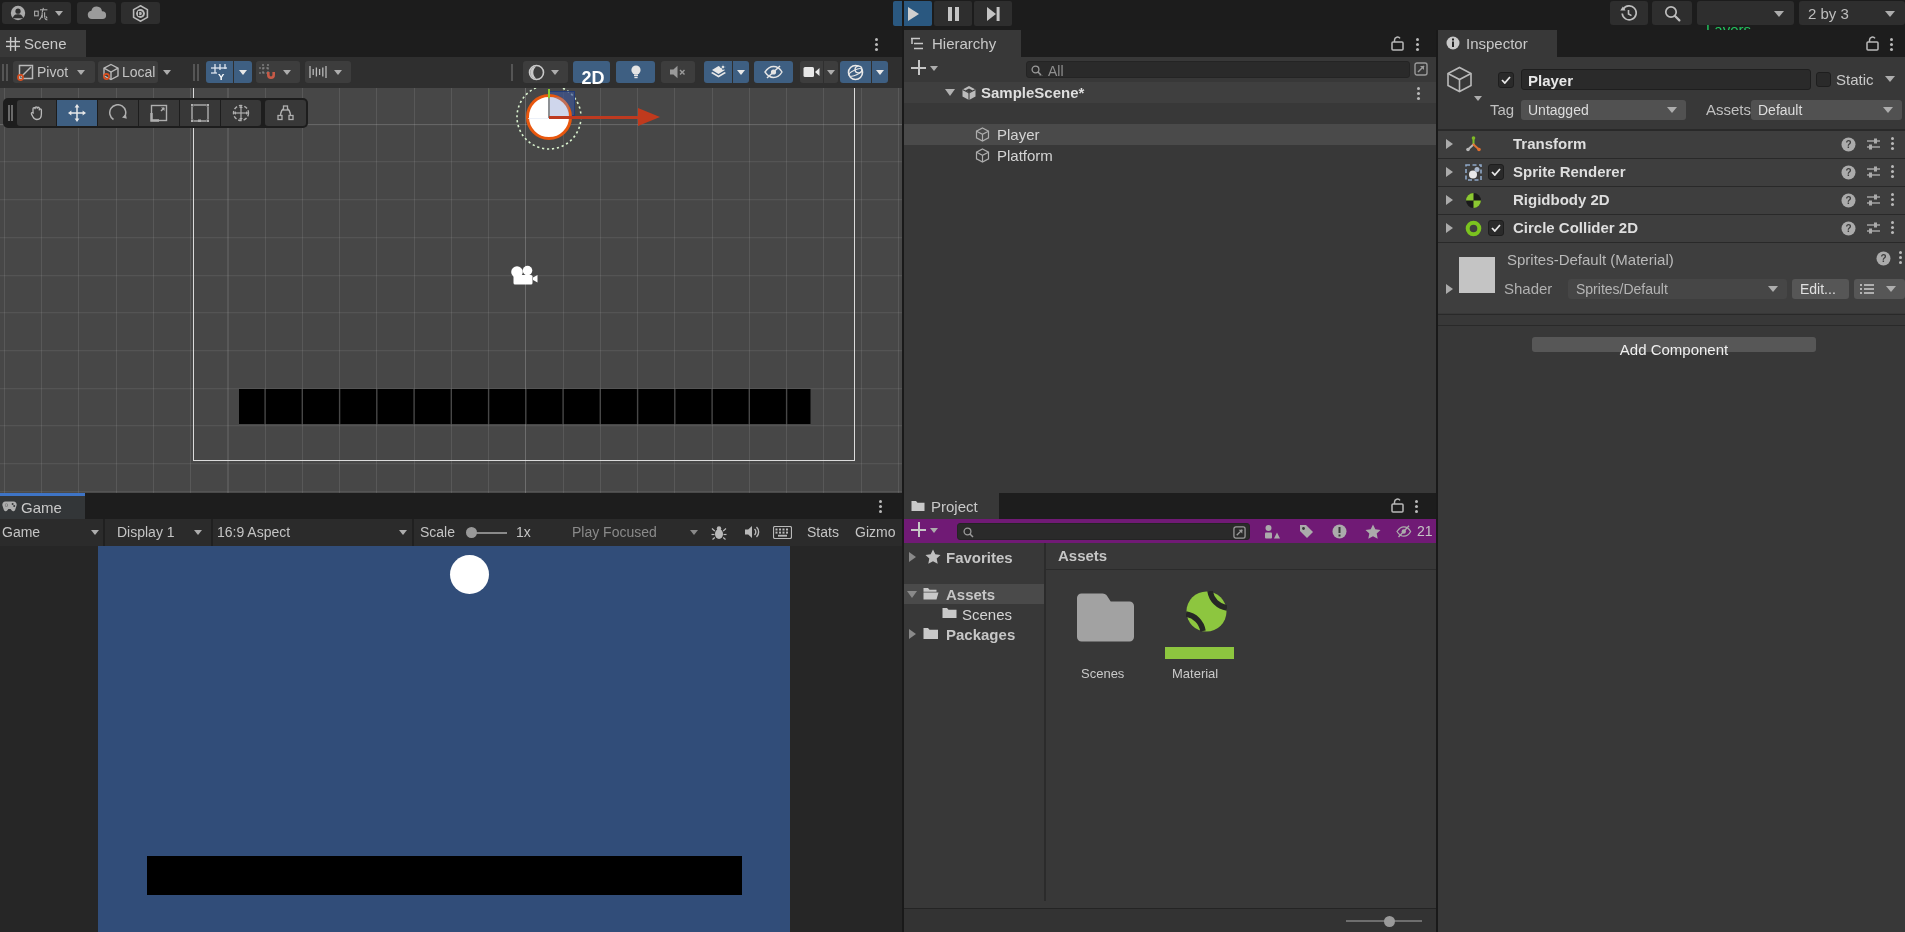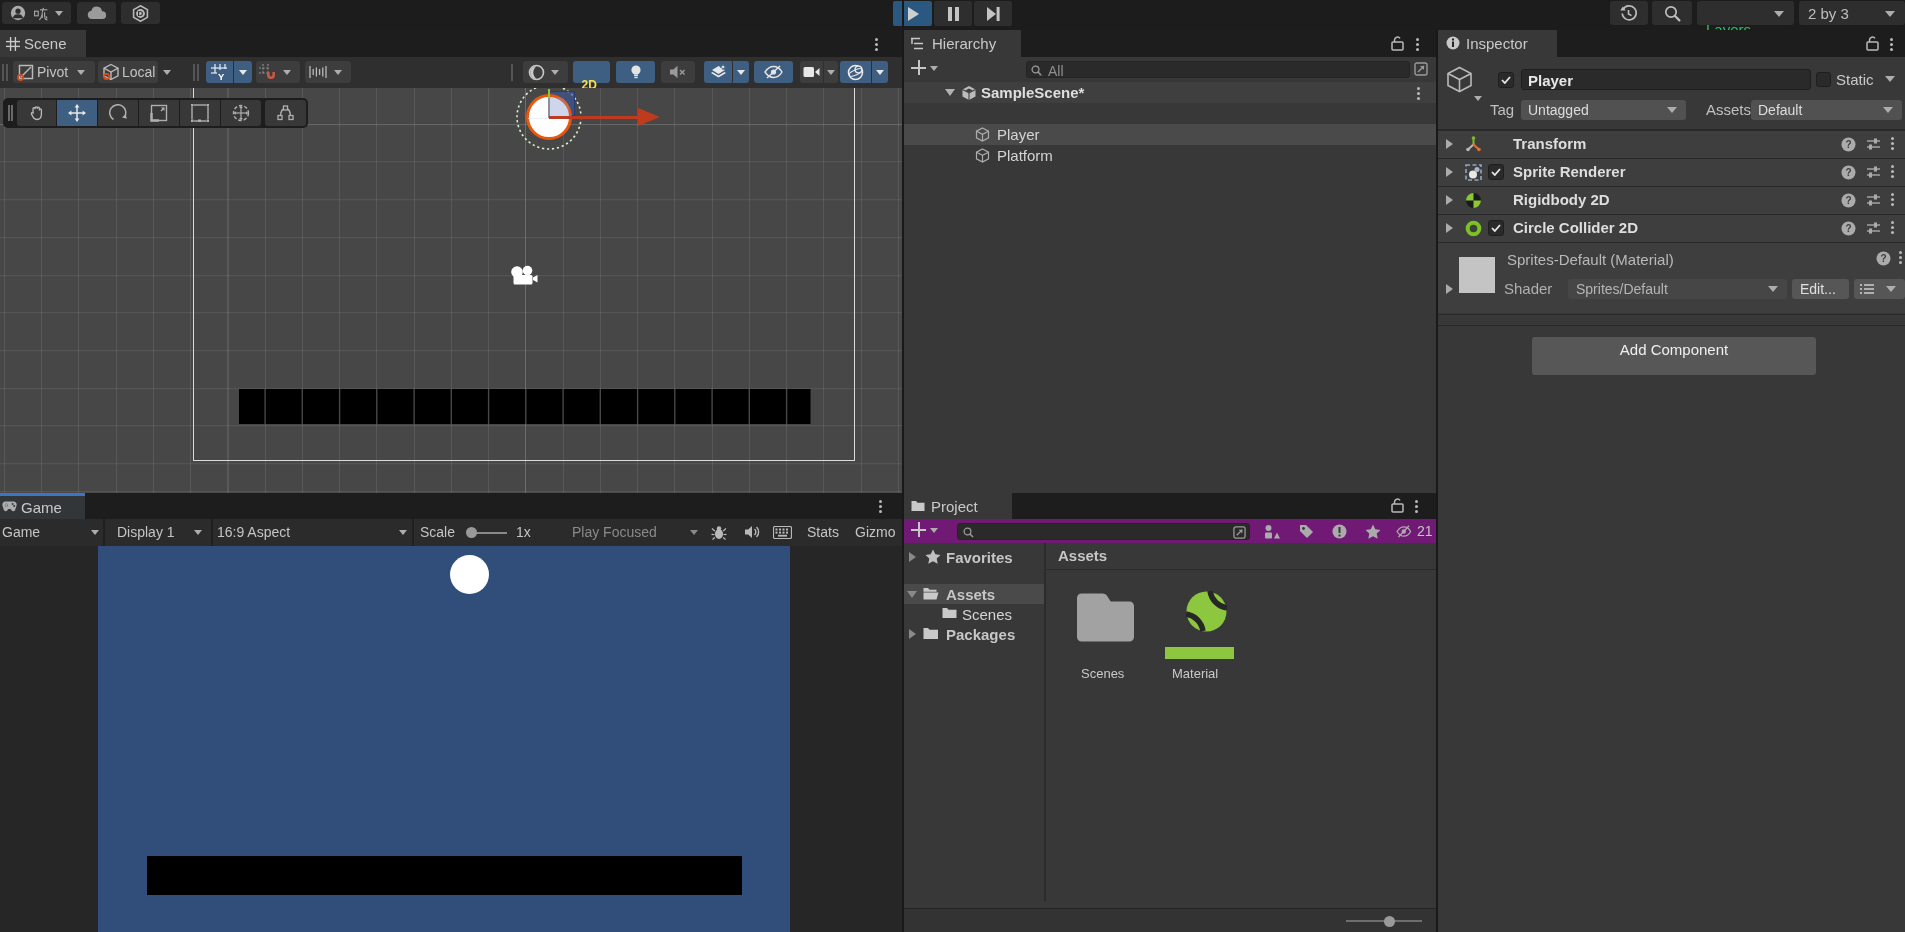--- a/index.html
+++ b/index.html
@@ -180,21 +180,21 @@
 
     <div class="abs" style="left:511px;top:7px;width:2px;height:17px;background:#555"></div>
     <div class="toolbtn" style="left:522.5px;top:4px;width:45px;height:22px;">
       <svg class="abs" style="left:5px;top:3px" width="17" height="17" viewBox="0 0 17 17">
           <circle cx="8.5" cy="8.5" r="7" fill="none" stroke="#C9C9C9" stroke-width="1.6"></circle>
           <path d="M8.5 2.2 a6.3 6.3 0 0 0 0 12.6 a7.8 7.8 0 0 1 0 -12.6 z" fill="#C9C9C9"></path>
         </svg>
       <div class="ddarrow sm" style="left:28px;top:9px;"></div>
     </div>
     <div class="bluebtn" style="left:572.5px;top:4px;width:37px;height:22px;">
-      <div class="abs" style="left:9px;top:17px;color:#fde047;font-size:12px;font-weight:bold;">2D</div>
+      <div class="abs" style="left:9px;top:7px;color:#ffffff;font-size:18px;font-weight:bold;">2D</div>
     </div>
     <div class="bluebtn" style="left:616px;top:4px;width:39px;height:22px;">
       <svg class="abs" style="left:13px;top:3px" width="14" height="16" viewBox="0 0 14 16">
           <circle cx="7" cy="6" r="4.6" fill="#E4E4E4"></circle>
           <rect x="5" y="10.5" width="4" height="1.6" fill="#E4E4E4"></rect>
           <rect x="5.4" y="12.8" width="3.2" height="1.4" fill="#E4E4E4"></rect>
         </svg>
     </div>
     <div class="toolbtn" style="left:660.5px;top:4px;width:34px;height:22px;">
       <svg class="abs" style="left:9px;top:4px" width="17" height="14" viewBox="0 0 17 14">
@@ -514,21 +514,21 @@
           <polyline points="1.5,4.2 7.5,7.4 13.5,4.2"></polyline>
           <line x1="7.5" y1="7.4" x2="7.5" y2="14"></line>
         </g>
       </svg>
     <div class="txt" style="left:93px;top:2px;color:#D4D4D4;">Platform</div>
   </div>
 </div>
 
 <div class="abs" id="project" style="left:904px;top:493px;width:532px;height:439px;background:#383838;">
   <div class="tabstrip" style="left:0;top:0;width:100%;height:26px;">
-    <div class="tab" style="left:0;width:108px;">
+    <div class="tab" style="left:0;width:95px;">
       <svg class="abs" style="left:7px;top:7px" width="14" height="12" viewBox="0 0 14 12">
           <path d="M0.5 1 h4.5 l1.5 1.8 h7 v8.2 h-13 z" fill="#C9C9C9"></path>
         </svg>
       <div class="txt" style="left:27px;top:5px;">Project</div>
     </div>
     <svg class="abs" style="left:487px;top:5px" width="13" height="15" viewBox="0 0 13 15">
         <rect x="1" y="6" width="11" height="8" rx="1" fill="none" stroke="#B9B9B9" stroke-width="1.5"></rect>
         <path d="M3.5 6 V4 a3 3 0 0 1 5.5 -1.6" fill="none" stroke="#B9B9B9" stroke-width="1.5"></path>
       </svg>
     <div class="vdots" style="left:511px;top:7px;"></div>
@@ -806,16 +806,16 @@
             <line x1="0" y1="1" x2="2" y2="1"></line>
             <line x1="0" y1="5" x2="2" y2="5"></line>
             <line x1="0" y1="9" x2="2" y2="9"></line>
           </g>
         </svg>
       <div class="ddarrow" style="left:32px;top:7px;"></div>
     </div>
   </div>
   <div class="abs" style="left:0;top:283.5px;width:100%;height:1.5px;background:#292929"></div>
   <div class="abs" style="left:0;top:294.5px;width:100%;height:1.5px;background:#292929"></div>
-  <div class="abs" style="left:94px;top:307px;width:284px;height:38px;background:#575757;border-radius:3px;text-align:center;">
+  <div class="abs" style="left:94px;top:307px;width:284px;height:15px;background:#575757;border-radius:3px;text-align:center;">
     <div class="txt" style="position:static;display:inline-block;margin-top:4px;color:#EFEFEF;">Add Component</div>
   </div>
 </div>
 
 </body></html>

